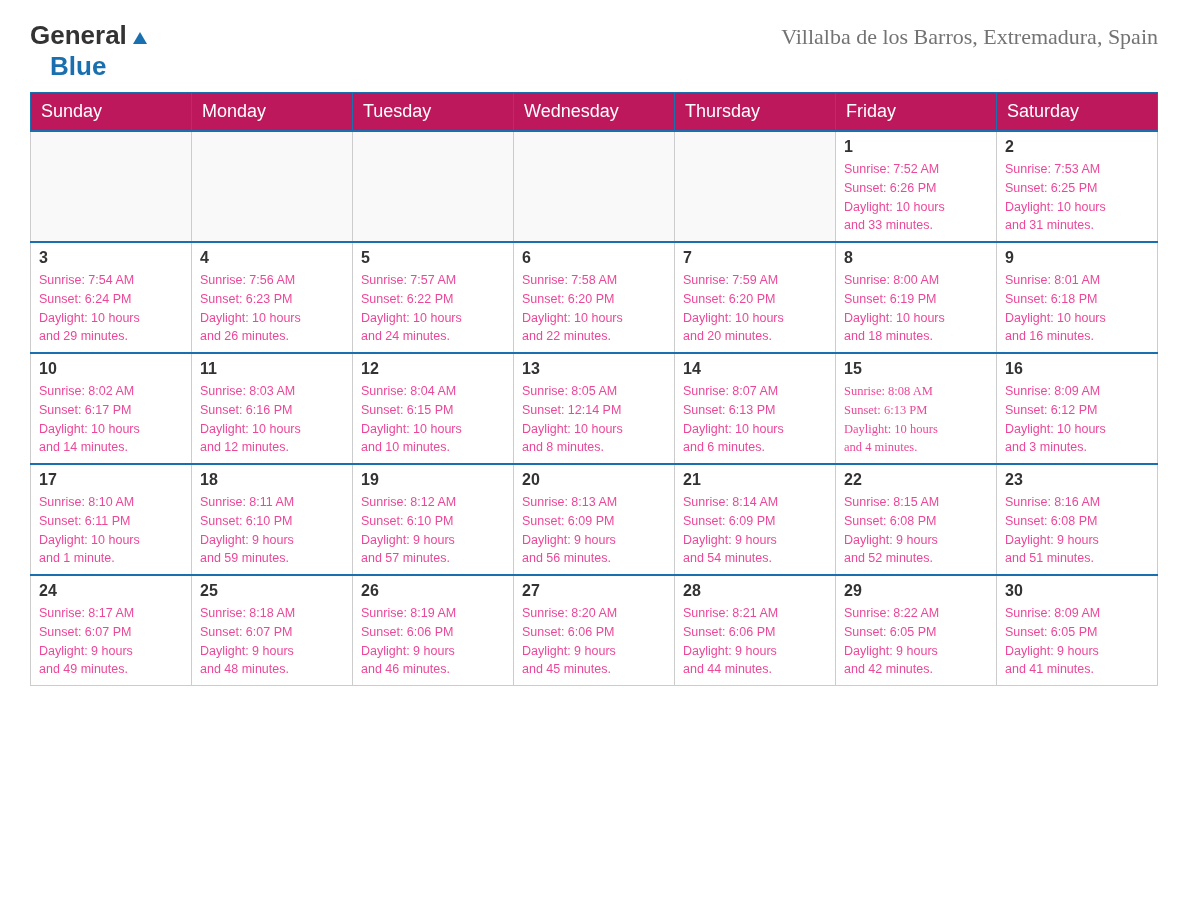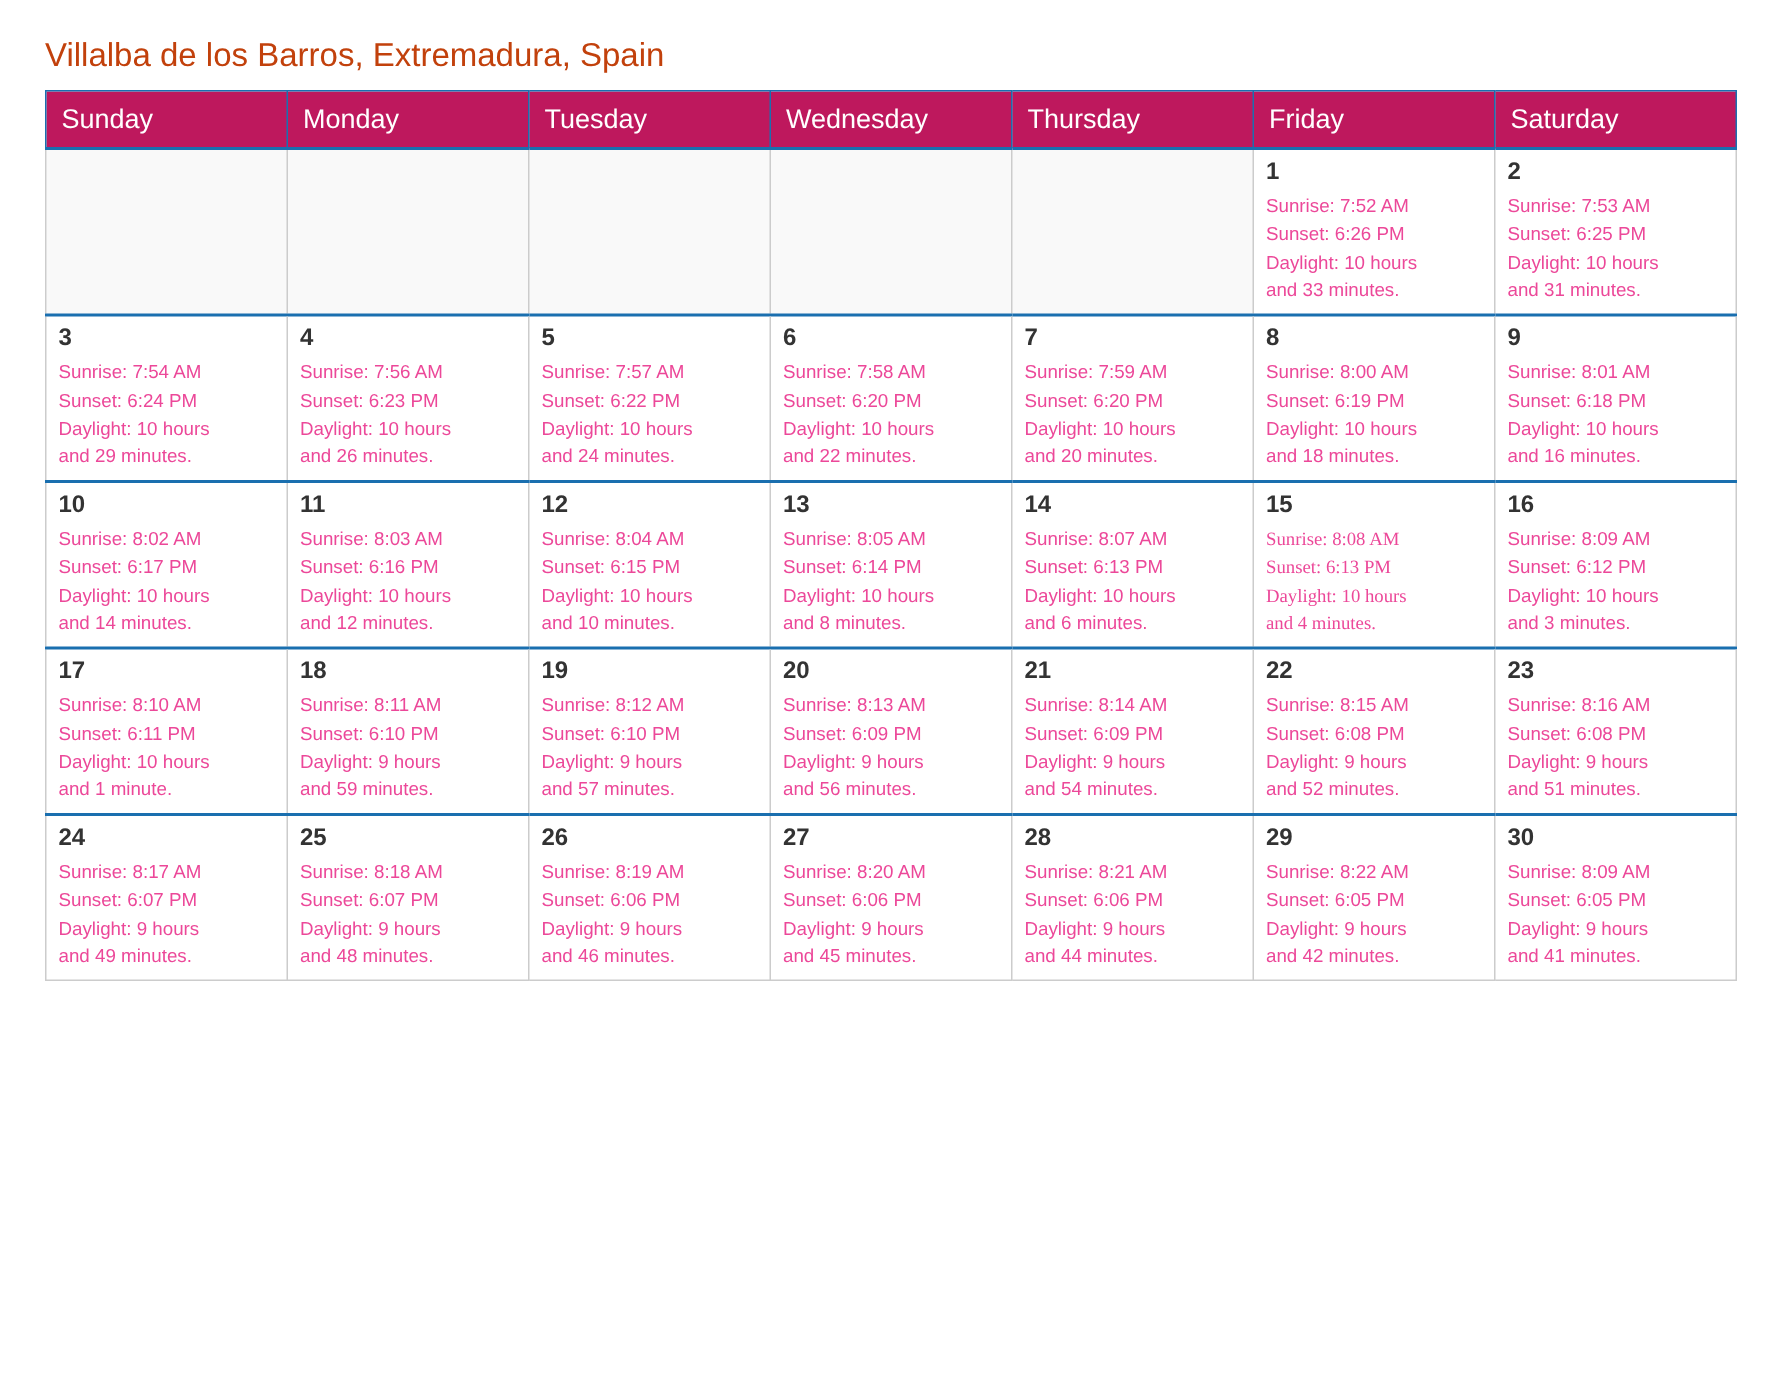--- a/index.html
+++ b/index.html
@@ -39,22 +39,23 @@
       text-align: right;
     }
     .month-year {
       font-size: 52px;
       font-weight: normal;
       color: #222;
       line-height: 1.1;
     }
     .location {
       font-size: 22px;
-      color: #c2410c;
+      color: #737373;
       margin-top: 4px;
+      font-family: Liberation Serif, serif;
     }
     .calendar {
       width: 100%;
       border-collapse: collapse;
       margin-top: 10px;
     }
     .calendar th {
       background-color: #be185d;
       color: #fff;
       font-size: 18px;
@@ -88,20 +89,31 @@
       line-height: 1.5;
     }
     .week-row td {
       border-top: 2px solid #1a6faf;
     }
   </style>
 </head>
 <body>
 
 <div class="header">
+  <div class="logo">
+    <div class="logo-line">
+      <span class="logo-text">General</span>
+      <svg width="22" height="22" viewBox="0 0 22 22" style="margin-left:2px;margin-top:2px;">
+        <polygon points="4,18 18,18 11,6" fill="#1a6faf"></polygon>
+      </svg>
+    </div>
+    <div class="logo-line" style="margin-left:20px;">
+      <span class="logo-blue">Blue</span>
+    </div>
+  </div>
   <div class="title-section">
     <div class="location">Villalba de los Barros, Extremadura, Spain</div>
   </div>
 </div>
 
 <table class="calendar">
   <thead>
     <tr>
     <th>Sunday</th>
         <th>Monday</th>
@@ -203,21 +215,21 @@
         <td>
           <div class="day-num">12</div>
           <div class="day-info" style="white-space: pre-line;">Sunrise: 8:04 AM
 Sunset: 6:15 PM
 Daylight: 10 hours
 and 10 minutes.</div>
         </td>
         <td>
           <div class="day-num">13</div>
           <div class="day-info" style="white-space: pre-line;">Sunrise: 8:05 AM
-Sunset: 6:14 PM
+Sunset: 12:14 PM
 Daylight: 10 hours
 and 8 minutes.</div>
         </td>
         <td>
           <div class="day-num">14</div>
           <div class="day-info" style="white-space: pre-line;">Sunrise: 8:07 AM
 Sunset: 6:13 PM
 Daylight: 10 hours
 and 6 minutes.</div>
         </td>

